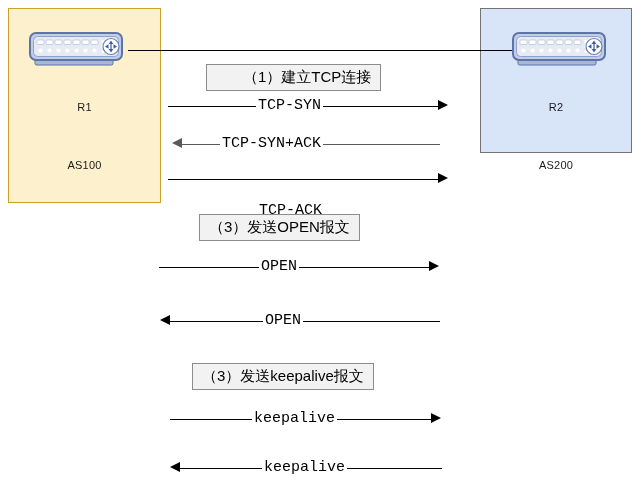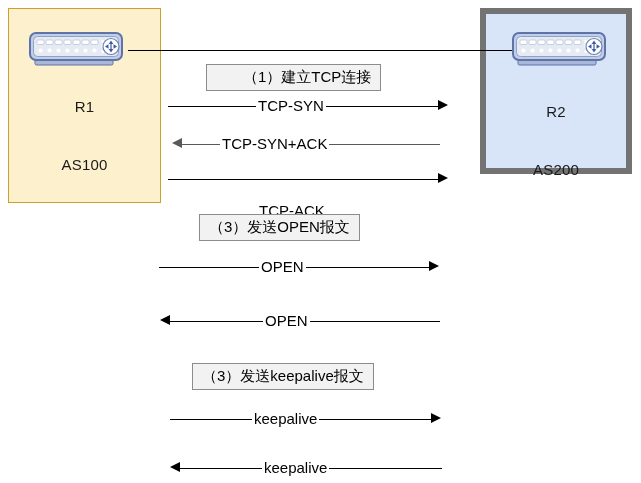--- a/index.html
+++ b/index.html
@@ -28,31 +28,31 @@
     top: 8px;
     width: 153px;
     height: 195px;
     background: #fdf0cd;
     border: 1px solid #c9a227;
   }
   #as-zone-right {
     left: 480px;
     top: 8px;
     width: 152px;
-    height: 166px;
+    height: 145px;
     background: #d8e4f7;
-    border: 6px solid #737373;
+    border: 1px solid #737373;
   }
   .zone-title,
   .zone-sub {
     position: absolute;
     width: 100%;
     text-align: center;
     color: #1a1a1a;
-    font-size: 15px;
+    font-size: 11px;
     line-height: 18px;
     letter-spacing: 0.2px;
   }
   .zone-title { top: 89px; }
   .zone-sub   { top: 131px; margin-top: 16px; }
 
   
   .router-icon {
     position: absolute;
     width: 96px;
@@ -86,20 +86,21 @@
     padding: 0 9px;
   }
   #step-box-1 { left: 206px; top: 64px; padding-left: 36px;  }
   #step-box-2 { left: 199px; top: 214px; }
   #step-box-3 { left: 192px; top: 363px; }
 
   
   .msg-row {
     position: absolute;
     height: 22px;
+    font-family: Liberation Mono, monospace;
   }
   .msg-line {
     position: absolute;
     top: 11px;
     height: 0;
     border-top: 1px solid #000000;
   }
   .msg-line.gray { border-top-color: #595959; }
   .msg-label {
     position: absolute;

